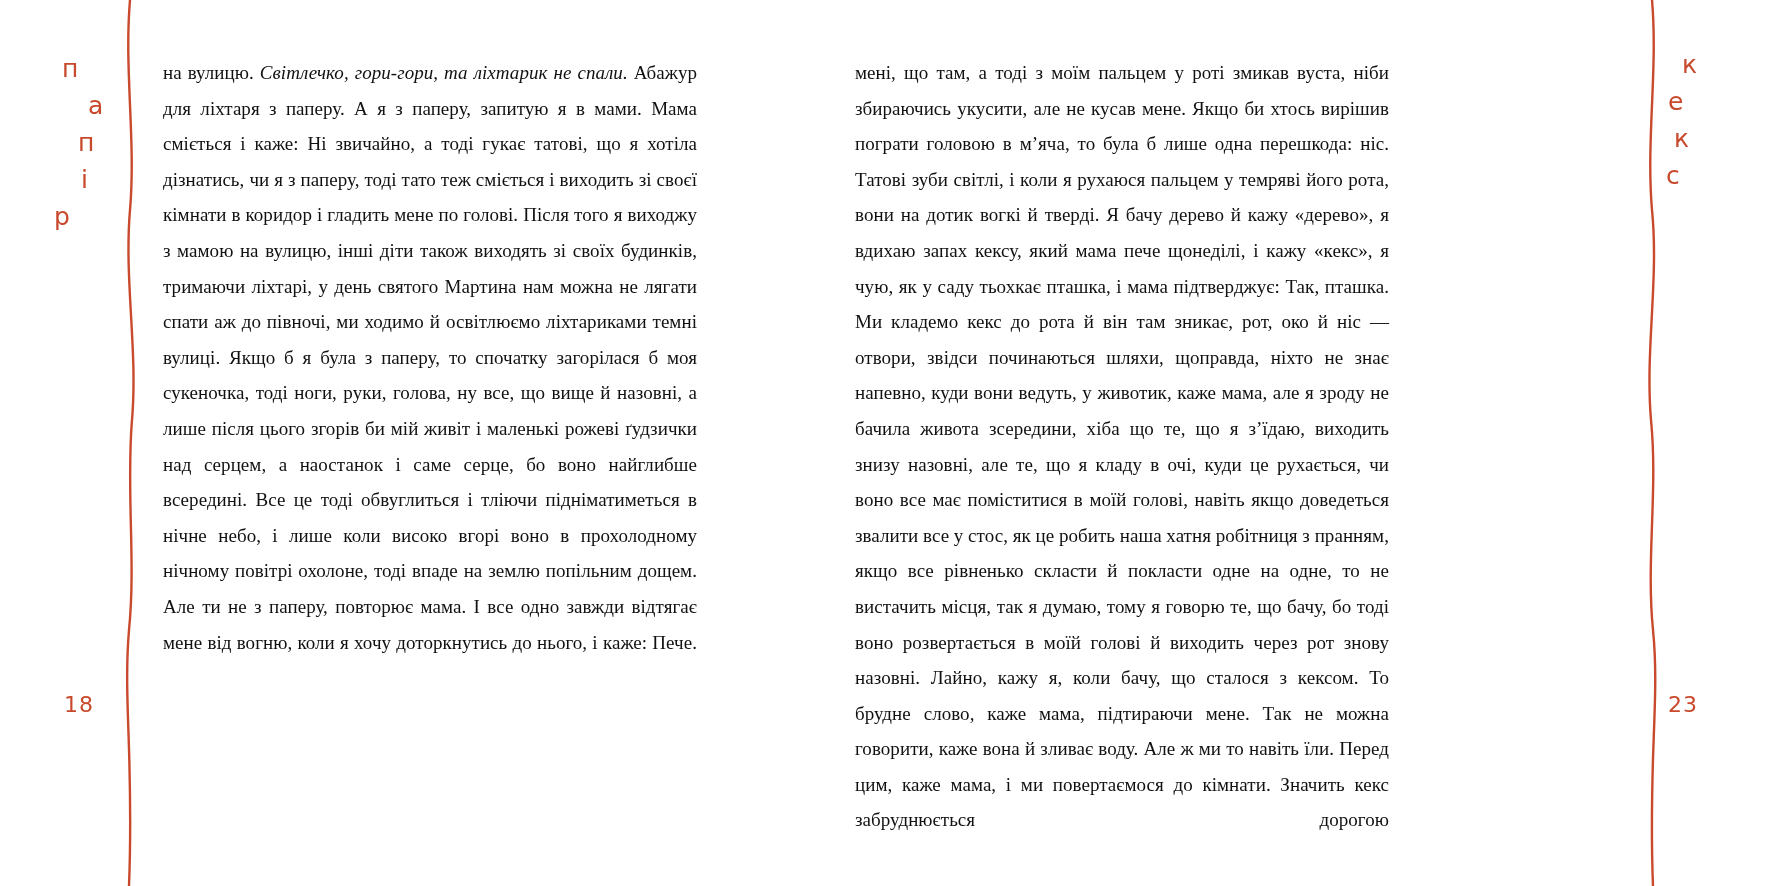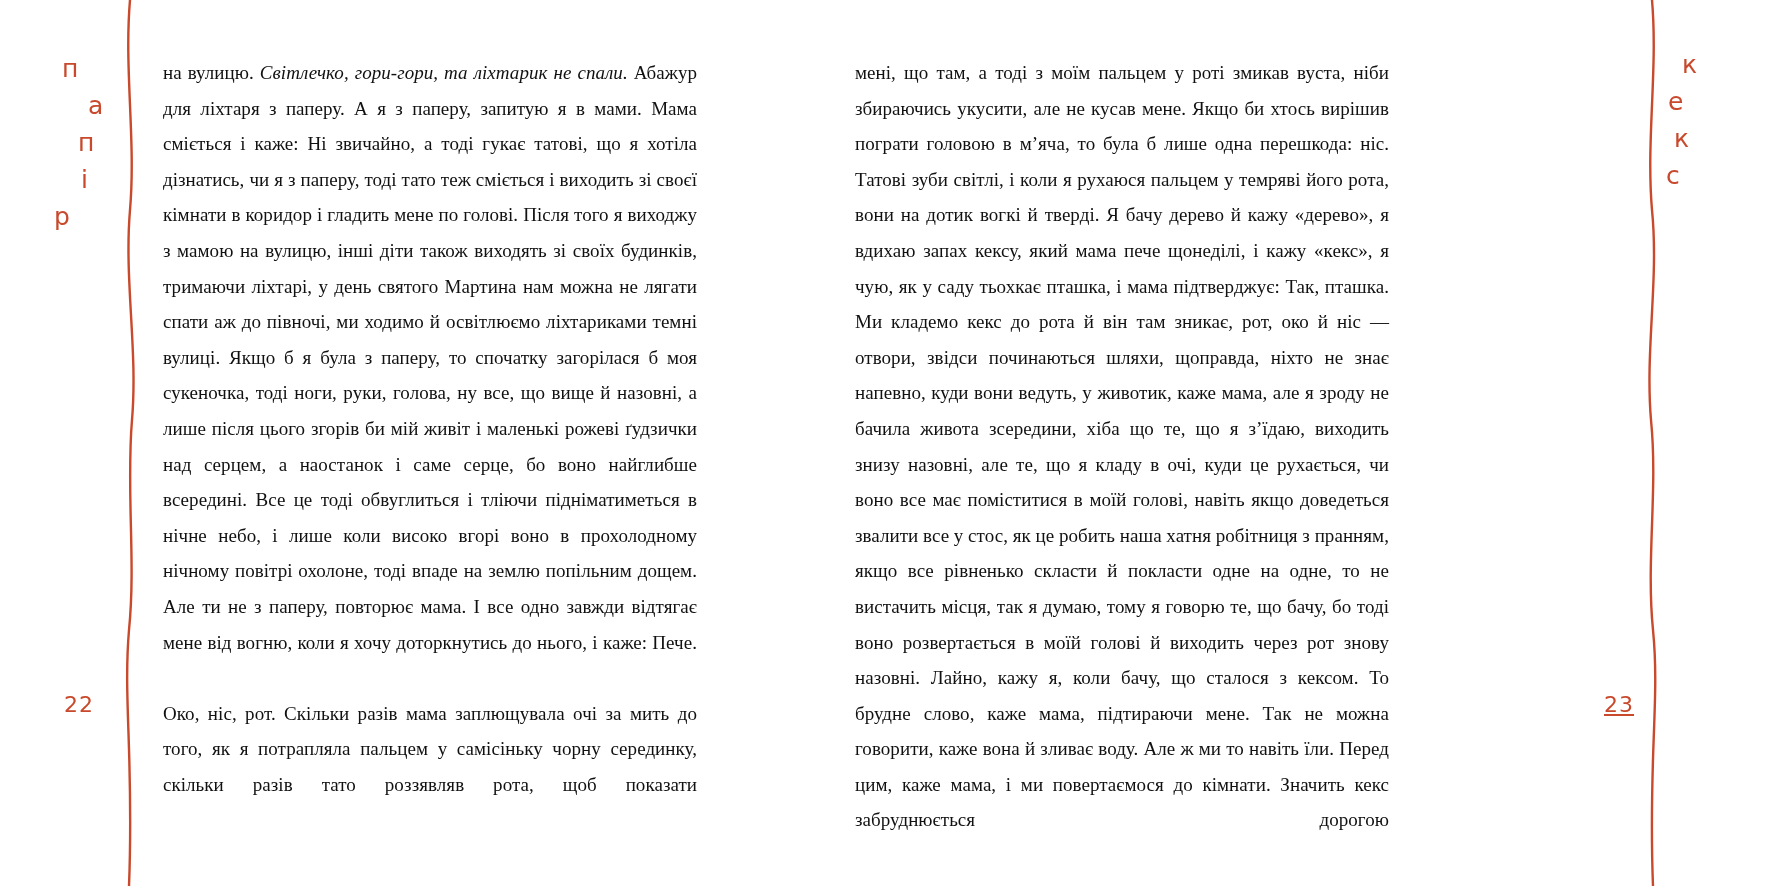--- a/index.html
+++ b/index.html
@@ -71,21 +71,21 @@
   
   .folio {
     position: absolute;
     color: #c8492c;
     font-family: "DejaVu Sans", sans-serif;
     font-size: 22px;
     letter-spacing: 1px;
     user-select: none;
   }
   .folio-left  { left: 64px;  top: 692px; }
-  .folio-right { left: 1604px; top: 692px; text-decoration: underline; }
+  .folio-right { left: 1668px; top: 692px; }
 
   
   .page {
     position: absolute;
     top: 52px;
     width: 540px;
   }
   .page-left  { left: 160px; }
   .page-right { left: 852px; }
 
@@ -132,29 +132,26 @@
     <span>р</span>
   </div>
 
   <div class="margin-word mw-right">
     <span>к</span>
     <span>е</span>
     <span>к</span>
     <span>с</span>
   </div>
 
-  <div class="folio folio-left">22</div>
+  <div class="folio folio-left">18</div>
   <div class="folio folio-right">23</div>
 
   <div class="page page-left">
     <p class="full">
       <span>на вулицю. </span><em>Світлечко, гори-гори, та ліхтарик не спали.</em><span> Абажур для ліхтаря з паперу. А я з паперу, запитую я в мами. Мама сміється і каже: Ні звичайно, а тоді гукає татові, що я хотіла дізнатись, чи я з паперу, тоді тато теж сміється і виходить зі своєї кімнати в коридор і гладить мене по голові. Після того я виходжу з мамою на вулицю, інші діти також виходять зі своїх будинків, тримаючи ліхтарі, у день святого Мартина нам можна не лягати спати аж до півночі, ми ходимо й освітлюємо ліхтариками темні вулиці. Якщо б я була з паперу, то спочатку загорілася б моя сукеночка, тоді ноги, руки, голова, ну все, що вище й назовні, а лише після цього згорів би мій живіт і маленькі рожеві ґудзички над серцем, а наостанок і саме серце, бо воно найглибше всередині. Все це тоді обвуглиться і тліючи підніматиметься в нічне небо, і лише коли високо вгорі воно в прохолодному нічному повітрі охолоне, тоді впаде на землю попільним дощем. Але ти не з паперу, повторює мама. І все одно завжди відтягає мене від вогню, коли я хочу доторкнутись до нього, і каже: Пече.</span>
-    </p>
-    <p class="full">
-      <span>Око, ніс, рот. Скільки разів мама заплющувала очі за мить до того, як я потрапляла пальцем у самісіньку чорну серединку, скільки разів тато роззявляв рота, щоб показати</span>
     </p>
   </div>
 
   <div class="page page-right">
     <p class="full">
       <span>мені, що там, а тоді з моїм пальцем у роті змикав вуста, ніби збираючись укусити, але не кусав мене. Якщо би хтось вирішив пограти головою в м’яча, то була б лише одна перешкода: ніс. Татові зуби світлі, і коли я рухаюся пальцем у темряві його рота, вони на дотик вогкі й тверді. Я бачу дерево й кажу «дерево», я вдихаю запах кексу, який мама пече щонеділі, і кажу «кекс», я чую, як у саду тьохкає пташка, і мама підтверджує: Так, пташка. Ми кладемо кекс до рота й він там зникає, рот, око й ніс — отвори, звідси починаються шляхи, щоправда, ніхто не знає напевно, куди вони ведуть, у животик, каже мама, але я зроду не бачила живота зсередини, хіба що те, що я з’їдаю, виходить знизу назовні, але те, що я кладу в очі, куди це рухається, чи воно все має поміститися в моїй голові, навіть якщо доведеться звалити все у стос, як це робить наша хатня робітниця з пранням, якщо все рівненько скласти й покласти одне на одне, то не вистачить місця, так я думаю, тому я говорю те, що бачу, бо тоді воно розвертається в моїй голові й виходить через рот знову назовні. Лайно, кажу я, коли бачу, що сталося з кексом. То брудне слово, каже мама, підтираючи мене. Так не можна говорити, каже вона й зливає воду. Але ж ми то навіть їли. Перед цим, каже мама, і ми повертаємося до кімнати. Значить кекс забруднюється дорогою</span>
     </p>
   </div>
 
 </div>

